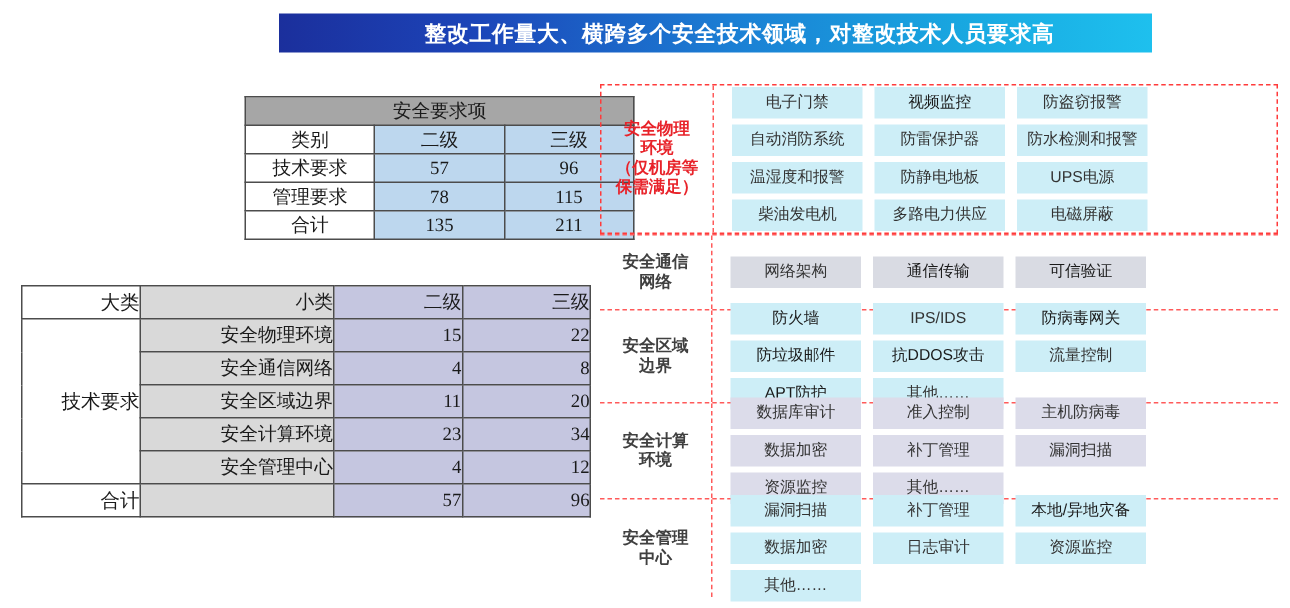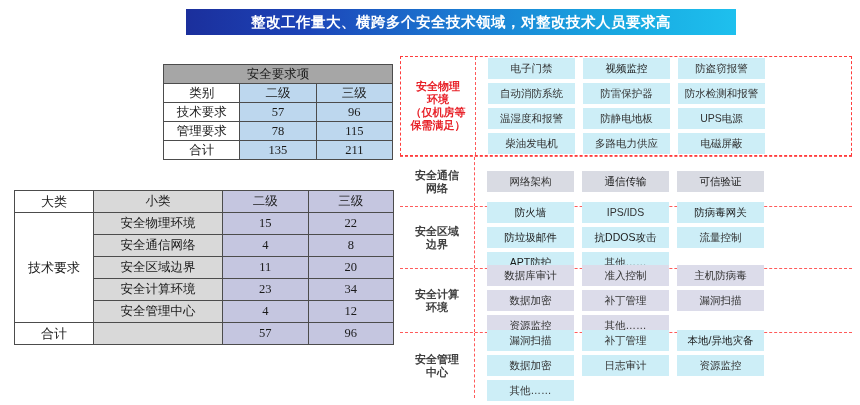--- a/index.html
+++ b/index.html
@@ -11,42 +11,43 @@
     position:relative;
   }
 
   
   #title-banner{
     position:absolute;left:186px;top:9px;width:550px;height:26px;
     background:linear-gradient(90deg,#1b2f9c 0%,#1c44b8 22%,#1b7fd4 52%,#18a7e0 78%,#1ec0ee 100%);
     display:flex;align-items:center;justify-content:center;
     color:#ffffff;font-weight:bold;font-size:14.5px;letter-spacing:.5px;
     white-space:nowrap;
+    padding-left:32px;
   }
 
   
   table.grid{border-collapse:collapse;table-layout:fixed;}
   table.grid td{
     border:1px solid #4c4c4c;
     text-align:center;vertical-align:middle;
     font-family:"Liberation Serif","DejaVu Serif",serif;
     color:#1a1a1a;
     padding:0;
   }
 
   
-  #req-table{position:absolute;left:163px;top:64px;width:230px;}
+  #req-table{position:absolute;left:163px;top:64px;width:260px;}
   #req-table td{height:18px;font-size:12.5px;}
   #req-table .hdr-top{background:#a6a6a6;font-size:12.5px;}
   #req-table .lbl{background:#ffffff;width:84px;}
   #req-table .val{background:#bdd7ee;width:73px;}
 
   
   #cat-table{position:absolute;left:14px;top:190px;width:380px;}
-  #cat-table td{height:21px;font-size:12.5px;}
+  #cat-table td{height:21px;font-size:12.5px;text-align:right;}
   #cat-table .c-big{background:#ffffff;width:78px;font-size:13px;}
   #cat-table .c-sub{background:#d9d9d9;width:128px;}
   #cat-table .c-num{background:#c5c6e0;width:87px;}
   #cat-table .c-hdr-num{background:#c5c6e0;}
   #cat-table .c-blank{background:#d9d9d9;}
 
   
   #right-panel{position:absolute;left:400px;top:56px;width:452px;height:345px;}
 
   .section{position:relative;display:flex;align-items:center;box-sizing:border-box;}

